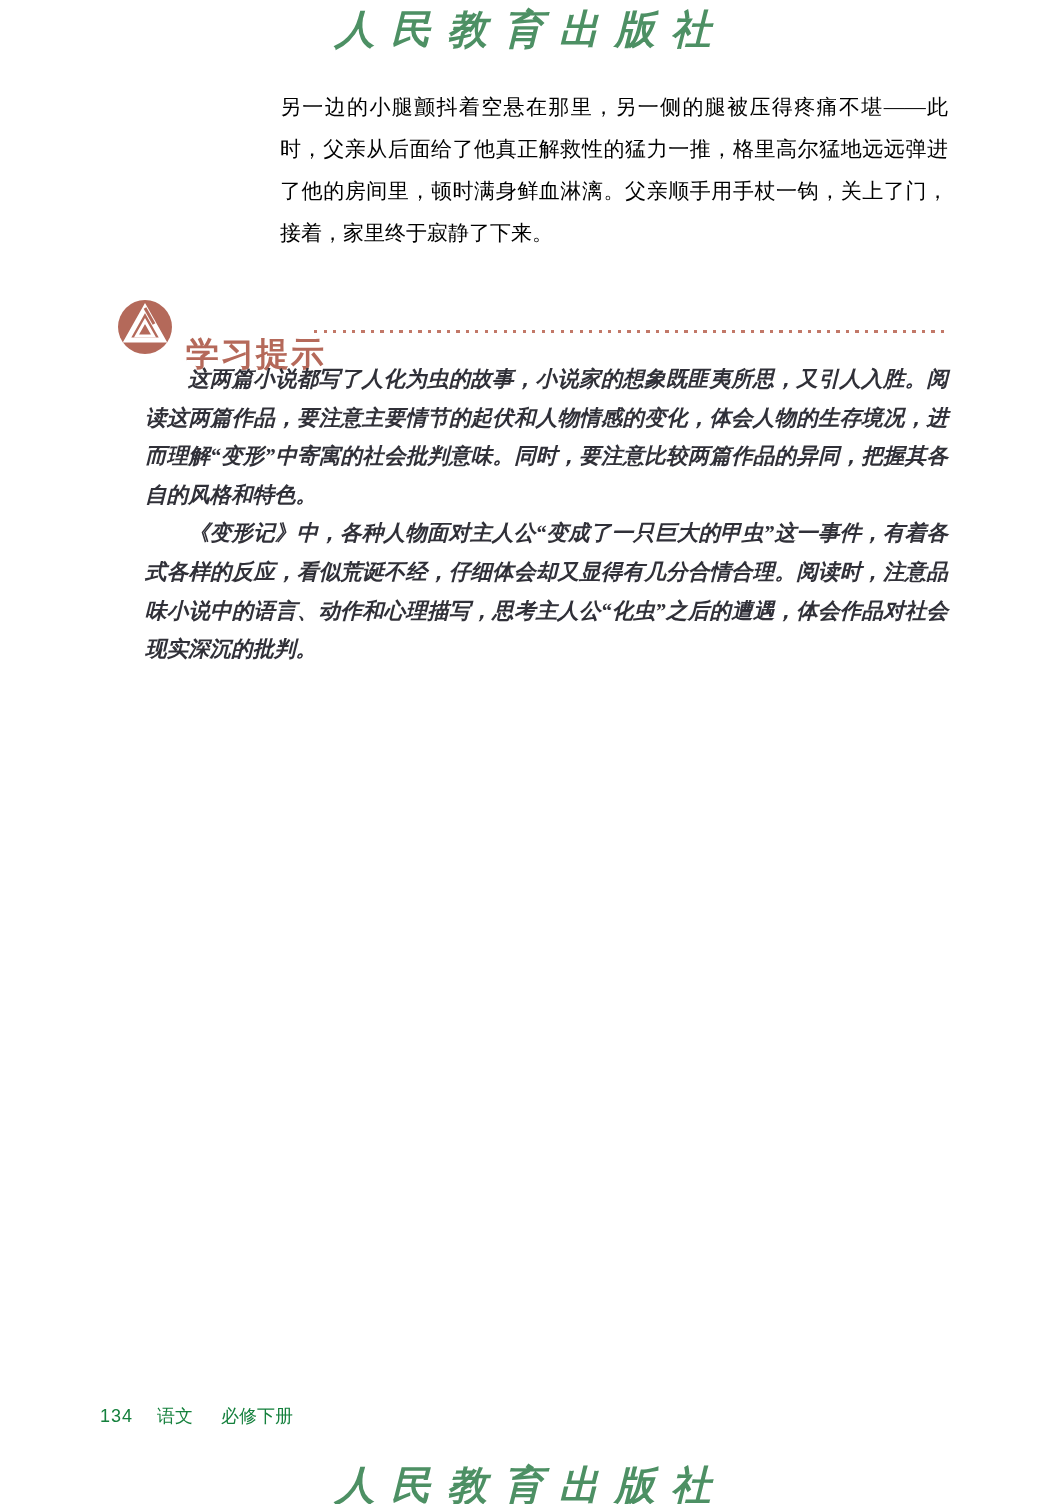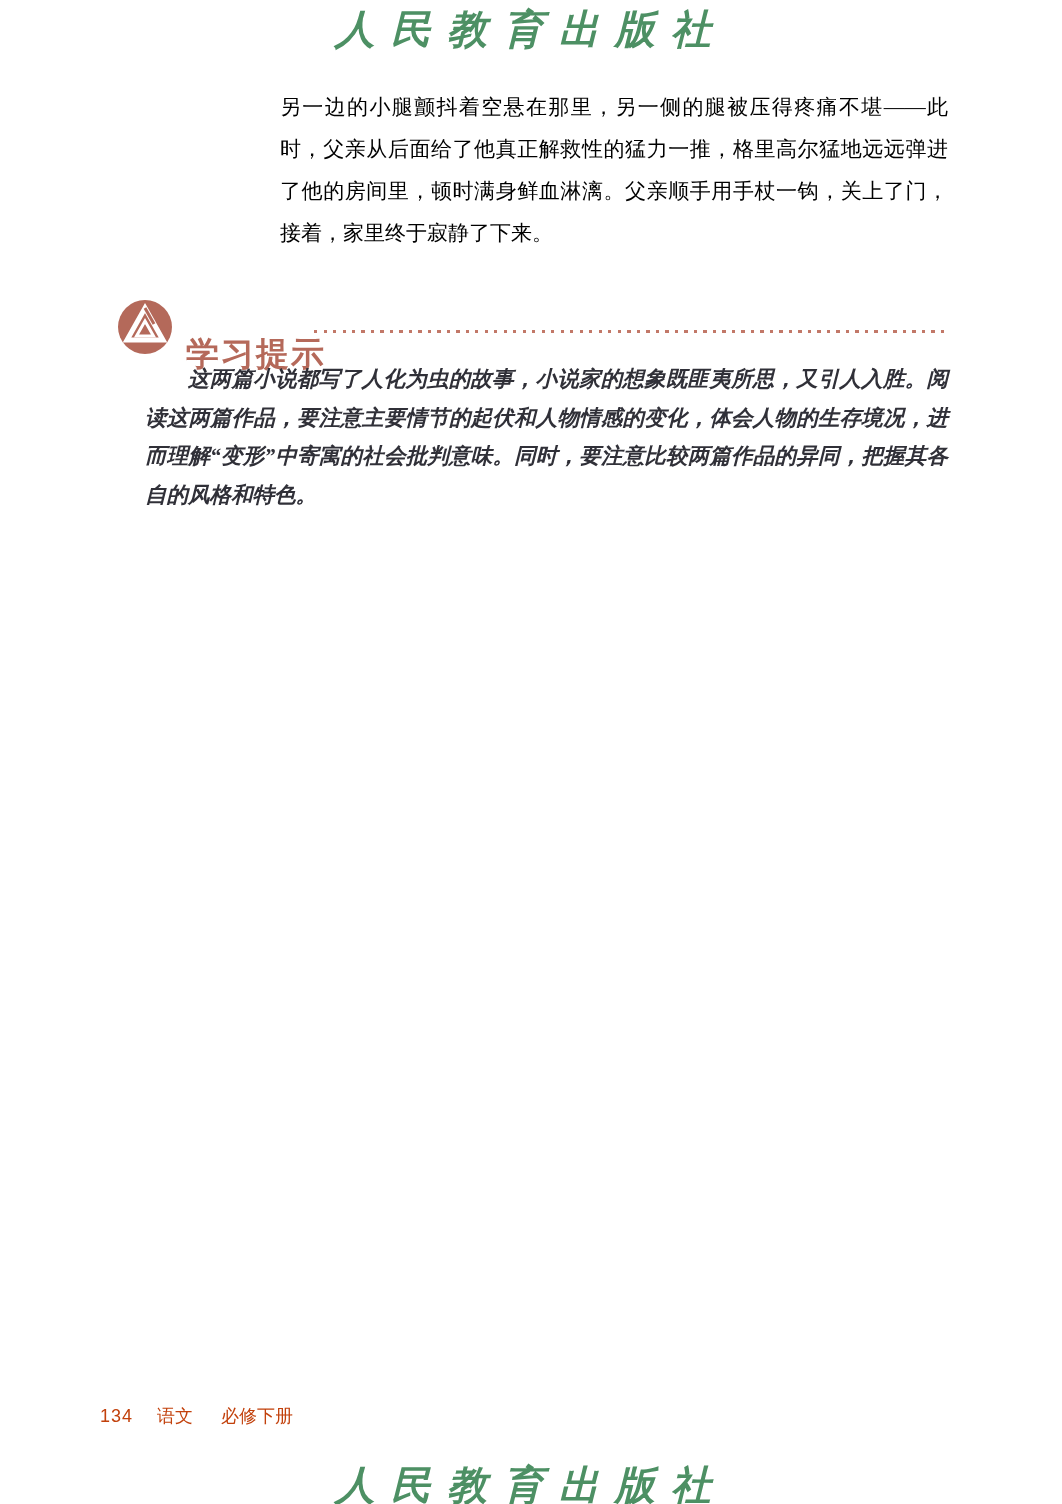--- a/index.html
+++ b/index.html
@@ -79,21 +79,21 @@
     text-align: justify;
     text-indent: 2em;
     font-style: italic; 
   }
   .page-footer {
     position: absolute;
     left: 100px;
     top: 1404px;
     font-family: "Liberation Sans", sans-serif;
     font-size: 18px;
-    color: #c2410c;
+    color: #15803d;
     display: flex;
     align-items: baseline;
   }
   .page-footer .pageno { letter-spacing: 1px; }
   .page-footer .subject { margin-left: 24px; }
   .page-footer .volume { margin-left: 28px; }
 </style>
 </head>
 <body>
 
@@ -111,20 +111,21 @@
       <path d="M27 8 L36 24" stroke="#b4695a" stroke-width="3"></path>
     </svg>
   </span>
 
   <div class="section-title">学习提示</div>
 
   <div class="dotted-line"></div>
 
   <div class="study-body">
     <p>这两篇小说都写了人化为虫的故事，小说家的想象既匪夷所思，又引人入胜。阅读这两篇作品，要注意主要情节的起伏和人物情感的变化，体会人物的生存境况，进而理解“变形”中寄寓的社会批判意味。同时，要注意比较两篇作品的异同，把握其各自的风格和特色。</p>
+    <p>《变形记》中，各种人物面对主人公“变成了一只巨大的甲虫”这一事件，有着各式各样的反应，看似荒诞不经，仔细体会却又显得有几分合情合理。阅读时，注意品味小说中的语言、动作和心理描写，思考主人公“化虫”之后的遭遇，体会作品对社会现实深沉的批判。</p>
   </div>
 
   <div class="page-footer">
     <span class="pageno">134</span>
     <span class="subject">语文</span>
     <span class="volume">必修下册</span>
   </div>
 
   <div class="watermark bottom">人民教育出版社</div>
 

